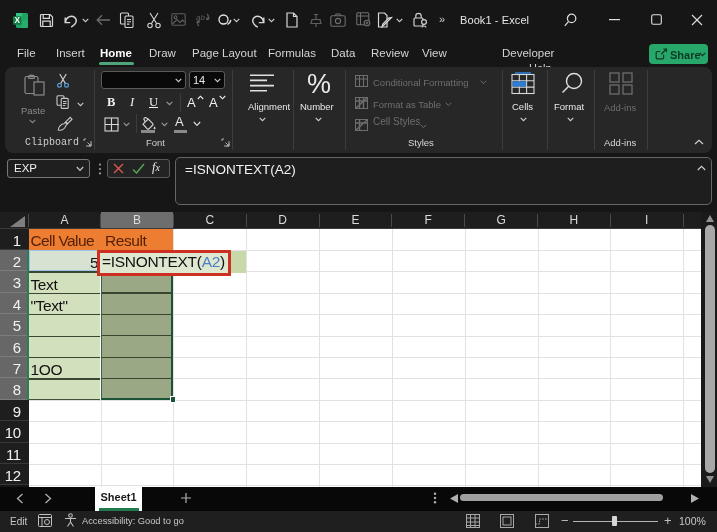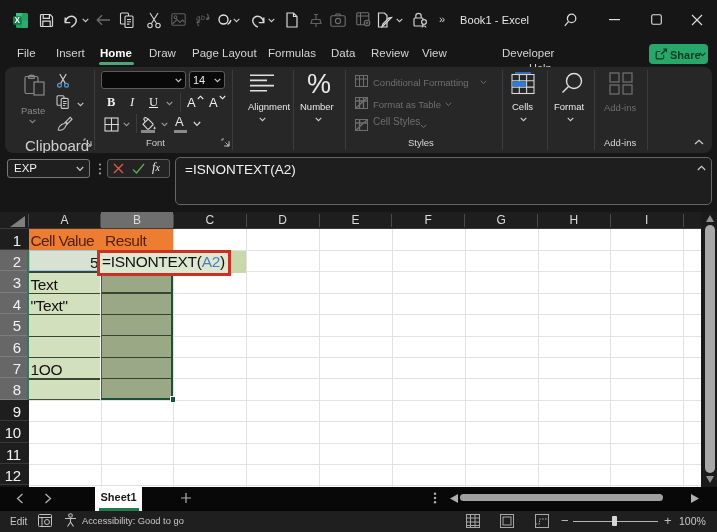--- a/index.html
+++ b/index.html
@@ -162,21 +162,21 @@
   <rect x="5.2" y="3.4" width="7" height="10" rx="1" fill="#272727"></rect>
   <path d="M7 6.5h3.5M7 8.5h3.5M7 10.5h2.2"></path>
 </svg>
 <svg class="ic" style="left:76.5px;top:101.5px" width="7" height="5" viewBox="0 0 7 5" fill="none" stroke="#c8c8c8" stroke-width="1.1">
       <path d="M0.7 0.8 3.5 3.6 6.3 0.8"></path>
     </svg>
 <svg class="ic" style="left:56px;top:116px" width="17" height="16" viewBox="0 0 17 16" fill="none" stroke="#c8c8c8" stroke-width="1.1">
   <path d="M9.8 5.8 14.2 1.4l1.8 1.8-4.4 4.4z"></path>
   <path d="M9.3 6.3 7.8 7.8c-2.2 0.2-5.3 2.4-5.6 6.2 3.2 1 6.6-0.6 7.6-4.4l1.3-1.3z"></path>
 </svg>
-<div class="abs" style="left:25px;top:137px;color:#cfcfcf;font-size:15px;">Clipboard</div>
+<div class="abs" style="left:25px;top:137px;color:#cfcfcf;font-size:10px;font-family:Liberation Mono, monospace;">Clipboard</div>
 <svg class="ic" style="left:83px;top:138px" width="9" height="9" viewBox="0 0 9 9" fill="none" stroke="#b0b0b0" stroke-width="1">
   <path d="M1 3V1h2M8 3v5H3M4.5 4.5 8 8M8 5.5V8H5.5"></path>
 </svg>
 <div class="abs" style="left:94px;top:70px;width:1px;height:80px;background:#3c3c3c;"></div>
 
 <div class="abs" style="left:101px;top:71px;width:85px;height:18px;background:#090909;border:1px solid #5a5a5a;border-radius:3px;"></div>
 <svg class="ic" style="left:175px;top:78px" width="7" height="5" viewBox="0 0 7 5" fill="none" stroke="#cfcfcf" stroke-width="1.1">
       <path d="M0.7 0.8 3.5 3.6 6.3 0.8"></path>
     </svg>
 <div class="abs" style="left:189px;top:71px;width:36px;height:18px;background:#090909;border:1px solid #5a5a5a;border-radius:3px;"></div>

